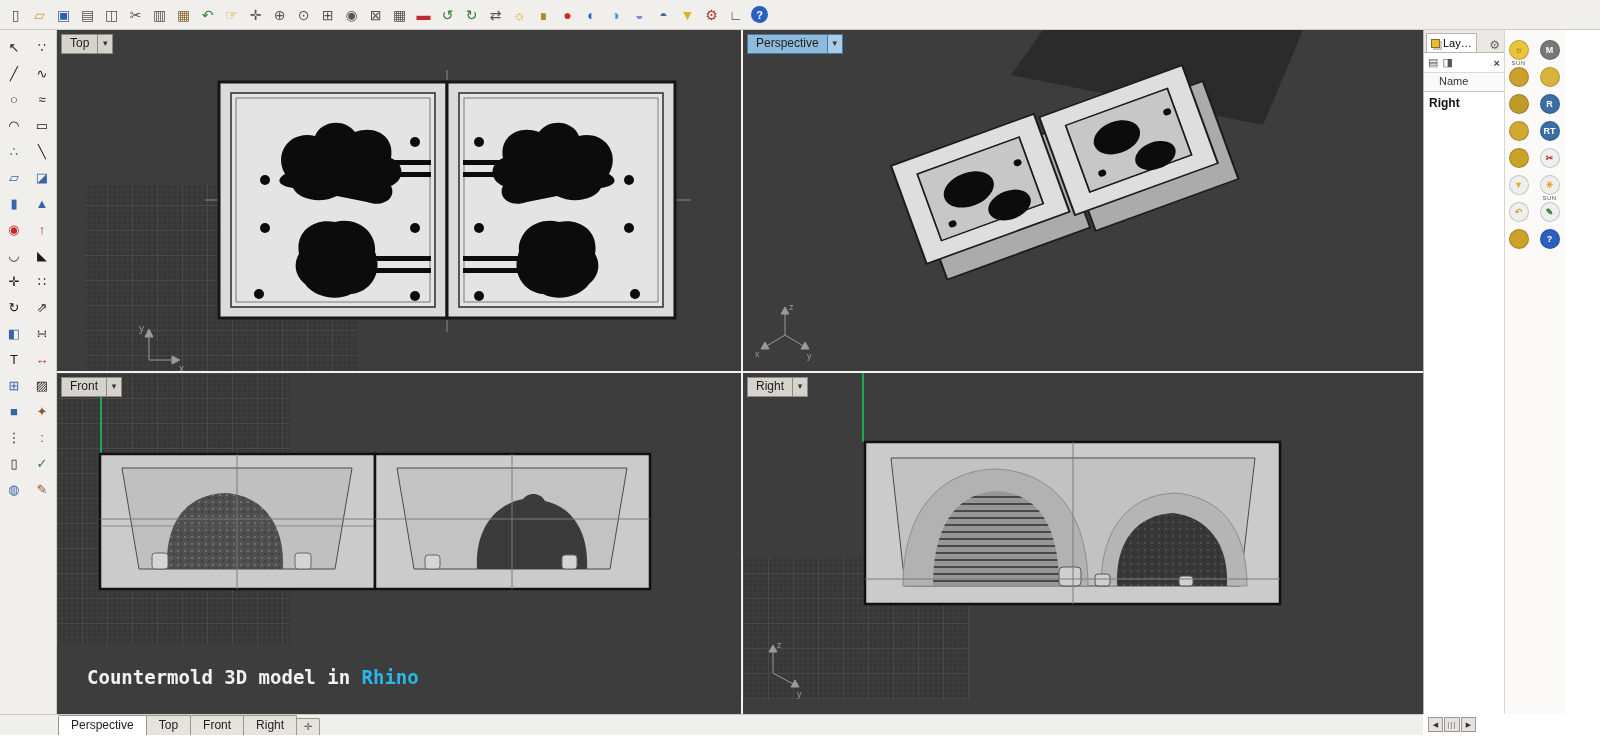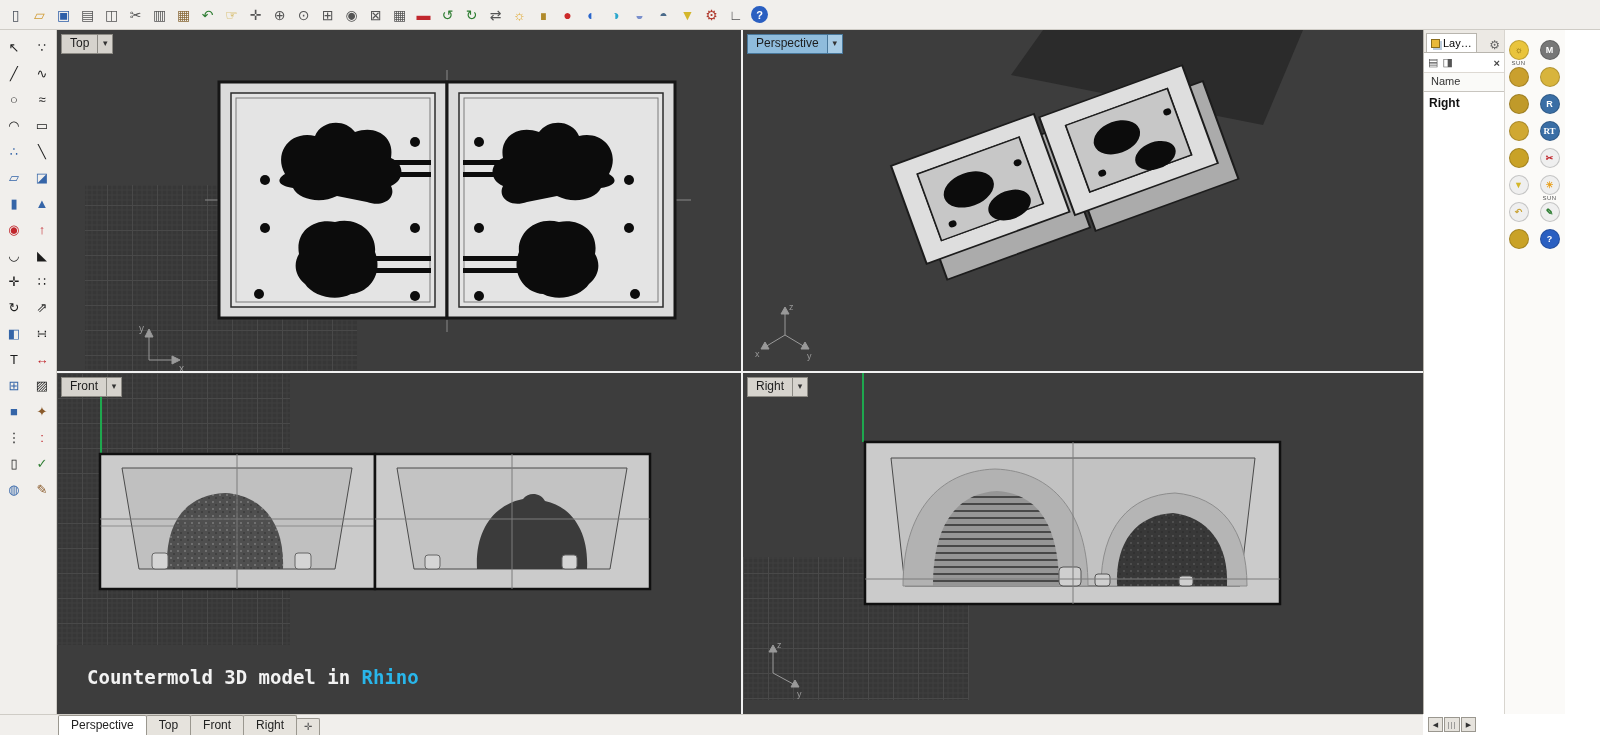--- a/index.html
+++ b/index.html
@@ -42,21 +42,21 @@
   .layers-panel{position:absolute;left:1423px;top:30px;width:82px;height:684px;background:#fff;
                 border-left:1px solid #b8b5ae;border-right:1px solid #d8d5cf;font-size:11px}
   .lp-tabrow{height:23px;background:#ece9e4;border-bottom:1px solid #b8b5ae;display:flex;align-items:flex-end;padding:0 2px}
   .lp-tab{background:#fff;border:1px solid #b8b5ae;border-bottom:none;height:19px;display:flex;
           align-items:center;padding:0 4px;gap:3px;cursor:pointer}
   .lp-layercube{width:9px;height:9px;background:#e8b93a;border:1px solid #8a6d1d;box-shadow:2px 2px 0 #bcd}
   .lp-gear{margin-left:auto;color:#666;font-size:12px;cursor:pointer;padding:0 2px}
   .lp-toolrow{height:20px;border-bottom:1px solid #ddd9d3;display:flex;align-items:center;gap:4px;padding:0 4px;color:#555}
   .lp-toolrow .t{cursor:pointer;font-size:11px}
   .lp-close{margin-left:auto;color:#444;font-weight:bold;cursor:pointer}
-  .lp-name{height:19px;border-bottom:1px solid #c8c5bf;padding:2px 7px;color:#333;background:#fafaf8}
+  .lp-name{height:19px;border-bottom:1px solid #c8c5bf;padding:2px 15px;color:#333;background:#fafaf8}
   .lp-layer{padding:4px 5px;font-weight:bold;font-size:12px;color:#111;cursor:pointer}
 
   
   .right-strip{position:absolute;left:1505px;top:30px;width:60px;height:684px;background:#fbfaf8;
                display:grid;grid-template-columns:22px 22px;gap:7px 9px;justify-content:center;
                align-content:start;padding-top:10px}
   .rs-item{width:20px;height:20px;border-radius:50%;display:flex;align-items:center;justify-content:center;
            font-size:9px;font-weight:bold;position:relative;cursor:pointer;border:1px solid rgba(0,0,0,.18)}
   .rs-label{position:absolute;top:19px;left:50%;transform:translateX(-50%);font-size:6px;
             color:#555;font-weight:normal;letter-spacing:.5px}
@@ -601,21 +601,21 @@
         <span style="color: rgb(255, 255, 255);">R</span>
         <span class="rs-label"></span>
       </div>
 
       <div class="rs-item" style="background: rgb(208, 168, 50);">
         <span style="color: rgb(255, 255, 255);"></span>
         <span class="rs-label"></span>
       </div>
 
       <div class="rs-item" style="background: rgb(58, 110, 165);">
-        <span style="color: rgb(255, 255, 255); font-family: Liberation Serif, serif;">RT</span>
+        <span style="color: rgb(255, 255, 255);">RT</span>
         <span class="rs-label"></span>
       </div>
 
       <div class="rs-item" style="background: rgb(201, 162, 39);">
         <span style="color: rgb(255, 255, 255);"></span>
         <span class="rs-label"></span>
       </div>
 
       <div class="rs-item" style="background: rgb(239, 239, 239);">
         <span style="color: rgb(193, 39, 45);">✂</span>

